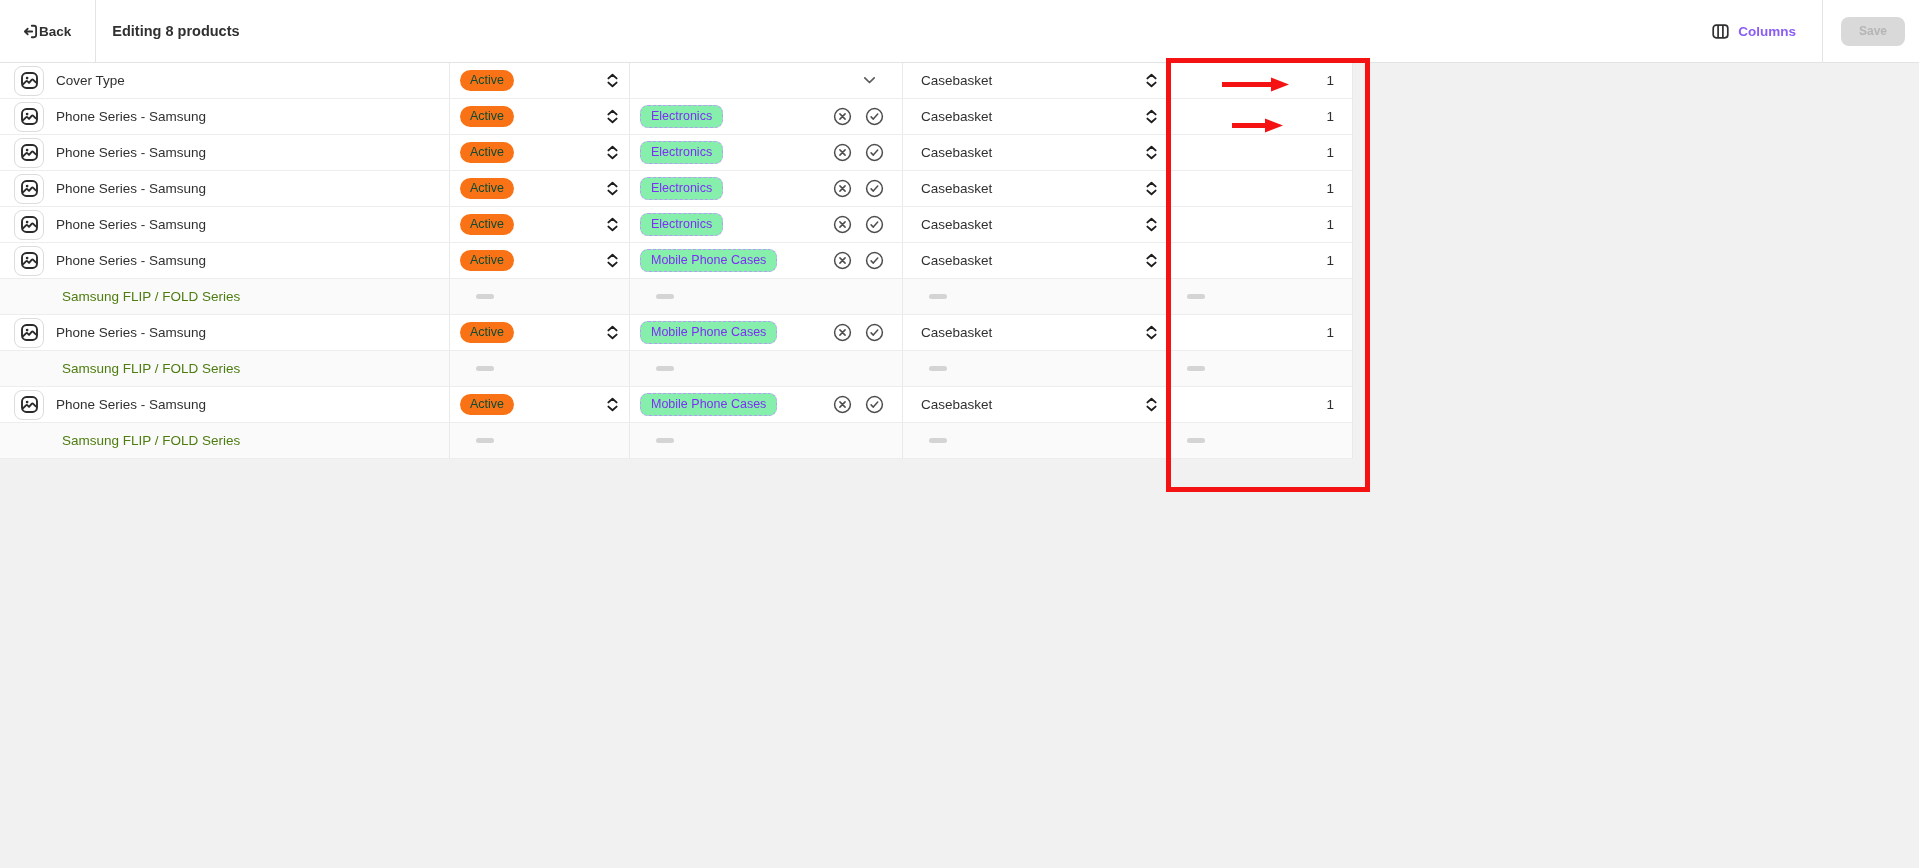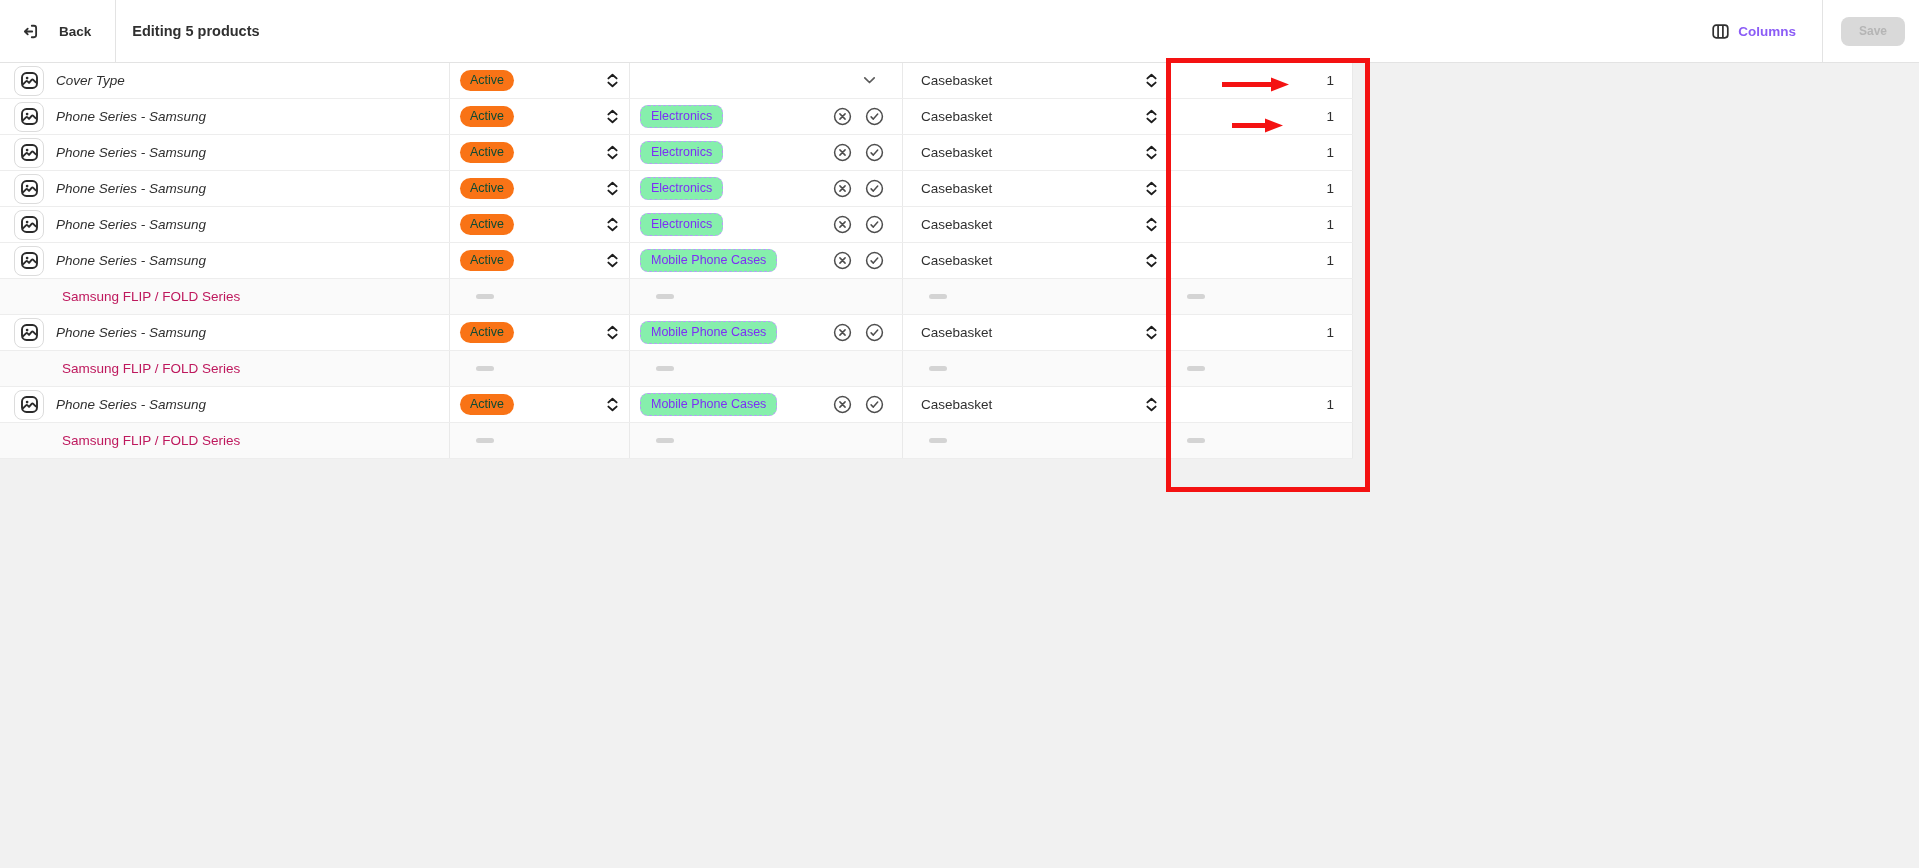--- a/index.html
+++ b/index.html
@@ -3,21 +3,21 @@
 <meta charset="utf-8">
 <style>
   * { margin:0; padding:0; box-sizing:border-box; }
   html,body { width:1919px; height:868px; overflow:hidden;
     font-family:"Liberation Sans", sans-serif; background:#f1f1f1; color:#303030; }
 
   
   .topbar { position:absolute; left:0; top:0; width:1919px; height:63px;
     background:#ffffff; border-bottom:1px solid #e3e3e3;
     display:flex; align-items:center; padding:0 14px; }
-  .back-btn { display:flex; align-items:center; gap:20px; cursor:pointer;
+  .back-btn { display:flex; align-items:center; gap:0; cursor:pointer;
     font-size:13.5px; font-weight:600; color:#303030; padding:6px 8px; border-radius:8px; }
   .v-divider { width:1px; height:63px; background:#e3e3e3; margin:0 16px; align-self:stretch; }
   .page-title { font-size:14.5px; font-weight:700; color:#303030; }
   .topbar-spacer { flex:1; }
   .columns-btn { display:flex; align-items:center; gap:9px; cursor:pointer;
     font-size:13.5px; font-weight:600; color:#8b5cf6; padding:6px 10px; border-radius:8px; }
   .save-btn { background:#d9d9d9; color:#b5b5b5; font-size:12px; font-weight:600;
     border:none; border-radius:8px; height:29px; width:64px; margin-left:2px; }
 
   
@@ -26,22 +26,22 @@
   .thead { height:30px; background:#f7f7f7; border-bottom:1px solid #e3e3e3; }
   .th { display:flex; align-items:center; padding:0 16px; font-size:13px; font-weight:600;
     color:#616161; border-right:1px solid #e3e3e3; }
   .th:first-child { padding-left:14px; }
   .th-spread { justify-content:space-between; }
 
   .row { height:36px; border-bottom:1px solid #ededed; background:#ffffff; }
   .row.group { background:#fafafa; }
   .td { display:flex; align-items:center; padding:0 10px; font-size:13.5px;
     border-right:1px solid #e9e9e9; position:relative; overflow:hidden; }
-  .td.title-cell { padding-left:14px; gap:12px;font-style:italic; }
-  .td.group-title { padding-left:62px; color:#be185d; }
+  .td.title-cell { padding-left:14px; gap:12px; }
+  .td.group-title { padding-left:62px; color:#4d7c0f; }
   .td.vendor-cell { padding-left:18px;text-align:right; }
   .td.seo-cell { justify-content:flex-end; padding-right:18px; }
 
   .thumb { width:30px; height:30px; border:1px solid #dcdcdc; border-radius:8px;
     display:flex; align-items:center; justify-content:center; background:#ffffff; flex:0 0 auto; }
 
   .badge-green { background:#f97316; color:#0c4b34; font-size:12.5px; font-weight:500;
     padding:3px 10px; border-radius:12px; line-height:1.25; }
   .badge-purple { background:#86efac; color:#7d2ff5; font-size:12.5px; font-weight:500;
     padding:3px 10px; border-radius:8px; border:1.5px dashed #b79cf7; line-height:1.25; }
@@ -70,21 +70,21 @@
   <div class="back-btn">
     <span class="icon-btn">
       <svg width="17" height="17" viewBox="0 0 16 16" fill="none">
         <path d="M9.2 2.6h2.1a2 2 0 0 1 2 2v6.8a2 2 0 0 1-2 2H9.2" stroke="#303030" stroke-width="1.7" stroke-linecap="round"></path>
         <path d="M9.6 8H2.8M5.4 5.3 2.7 8l2.7 2.7" stroke="#303030" stroke-width="1.7" stroke-linecap="round" stroke-linejoin="round"></path>
       </svg>
     </span>
     <span>Back</span>
   </div>
   <div class="v-divider"></div>
-  <div class="page-title">Editing 5 products</div>
+  <div class="page-title">Editing 8 products</div>
   <div class="topbar-spacer"></div>
   <div class="columns-btn">
     <span class="icon-btn">
       <svg width="17" height="15" viewBox="0 0 17 15" fill="none">
         <rect x="1.2" y="1.2" width="14.6" height="12.6" rx="3" stroke="#303030" stroke-width="1.7"></rect>
         <path d="M6.1 1.5v12M10.9 1.5v12" stroke="#303030" stroke-width="1.7"></path>
       </svg>
     </span>
     <span>Columns</span>
   </div>

